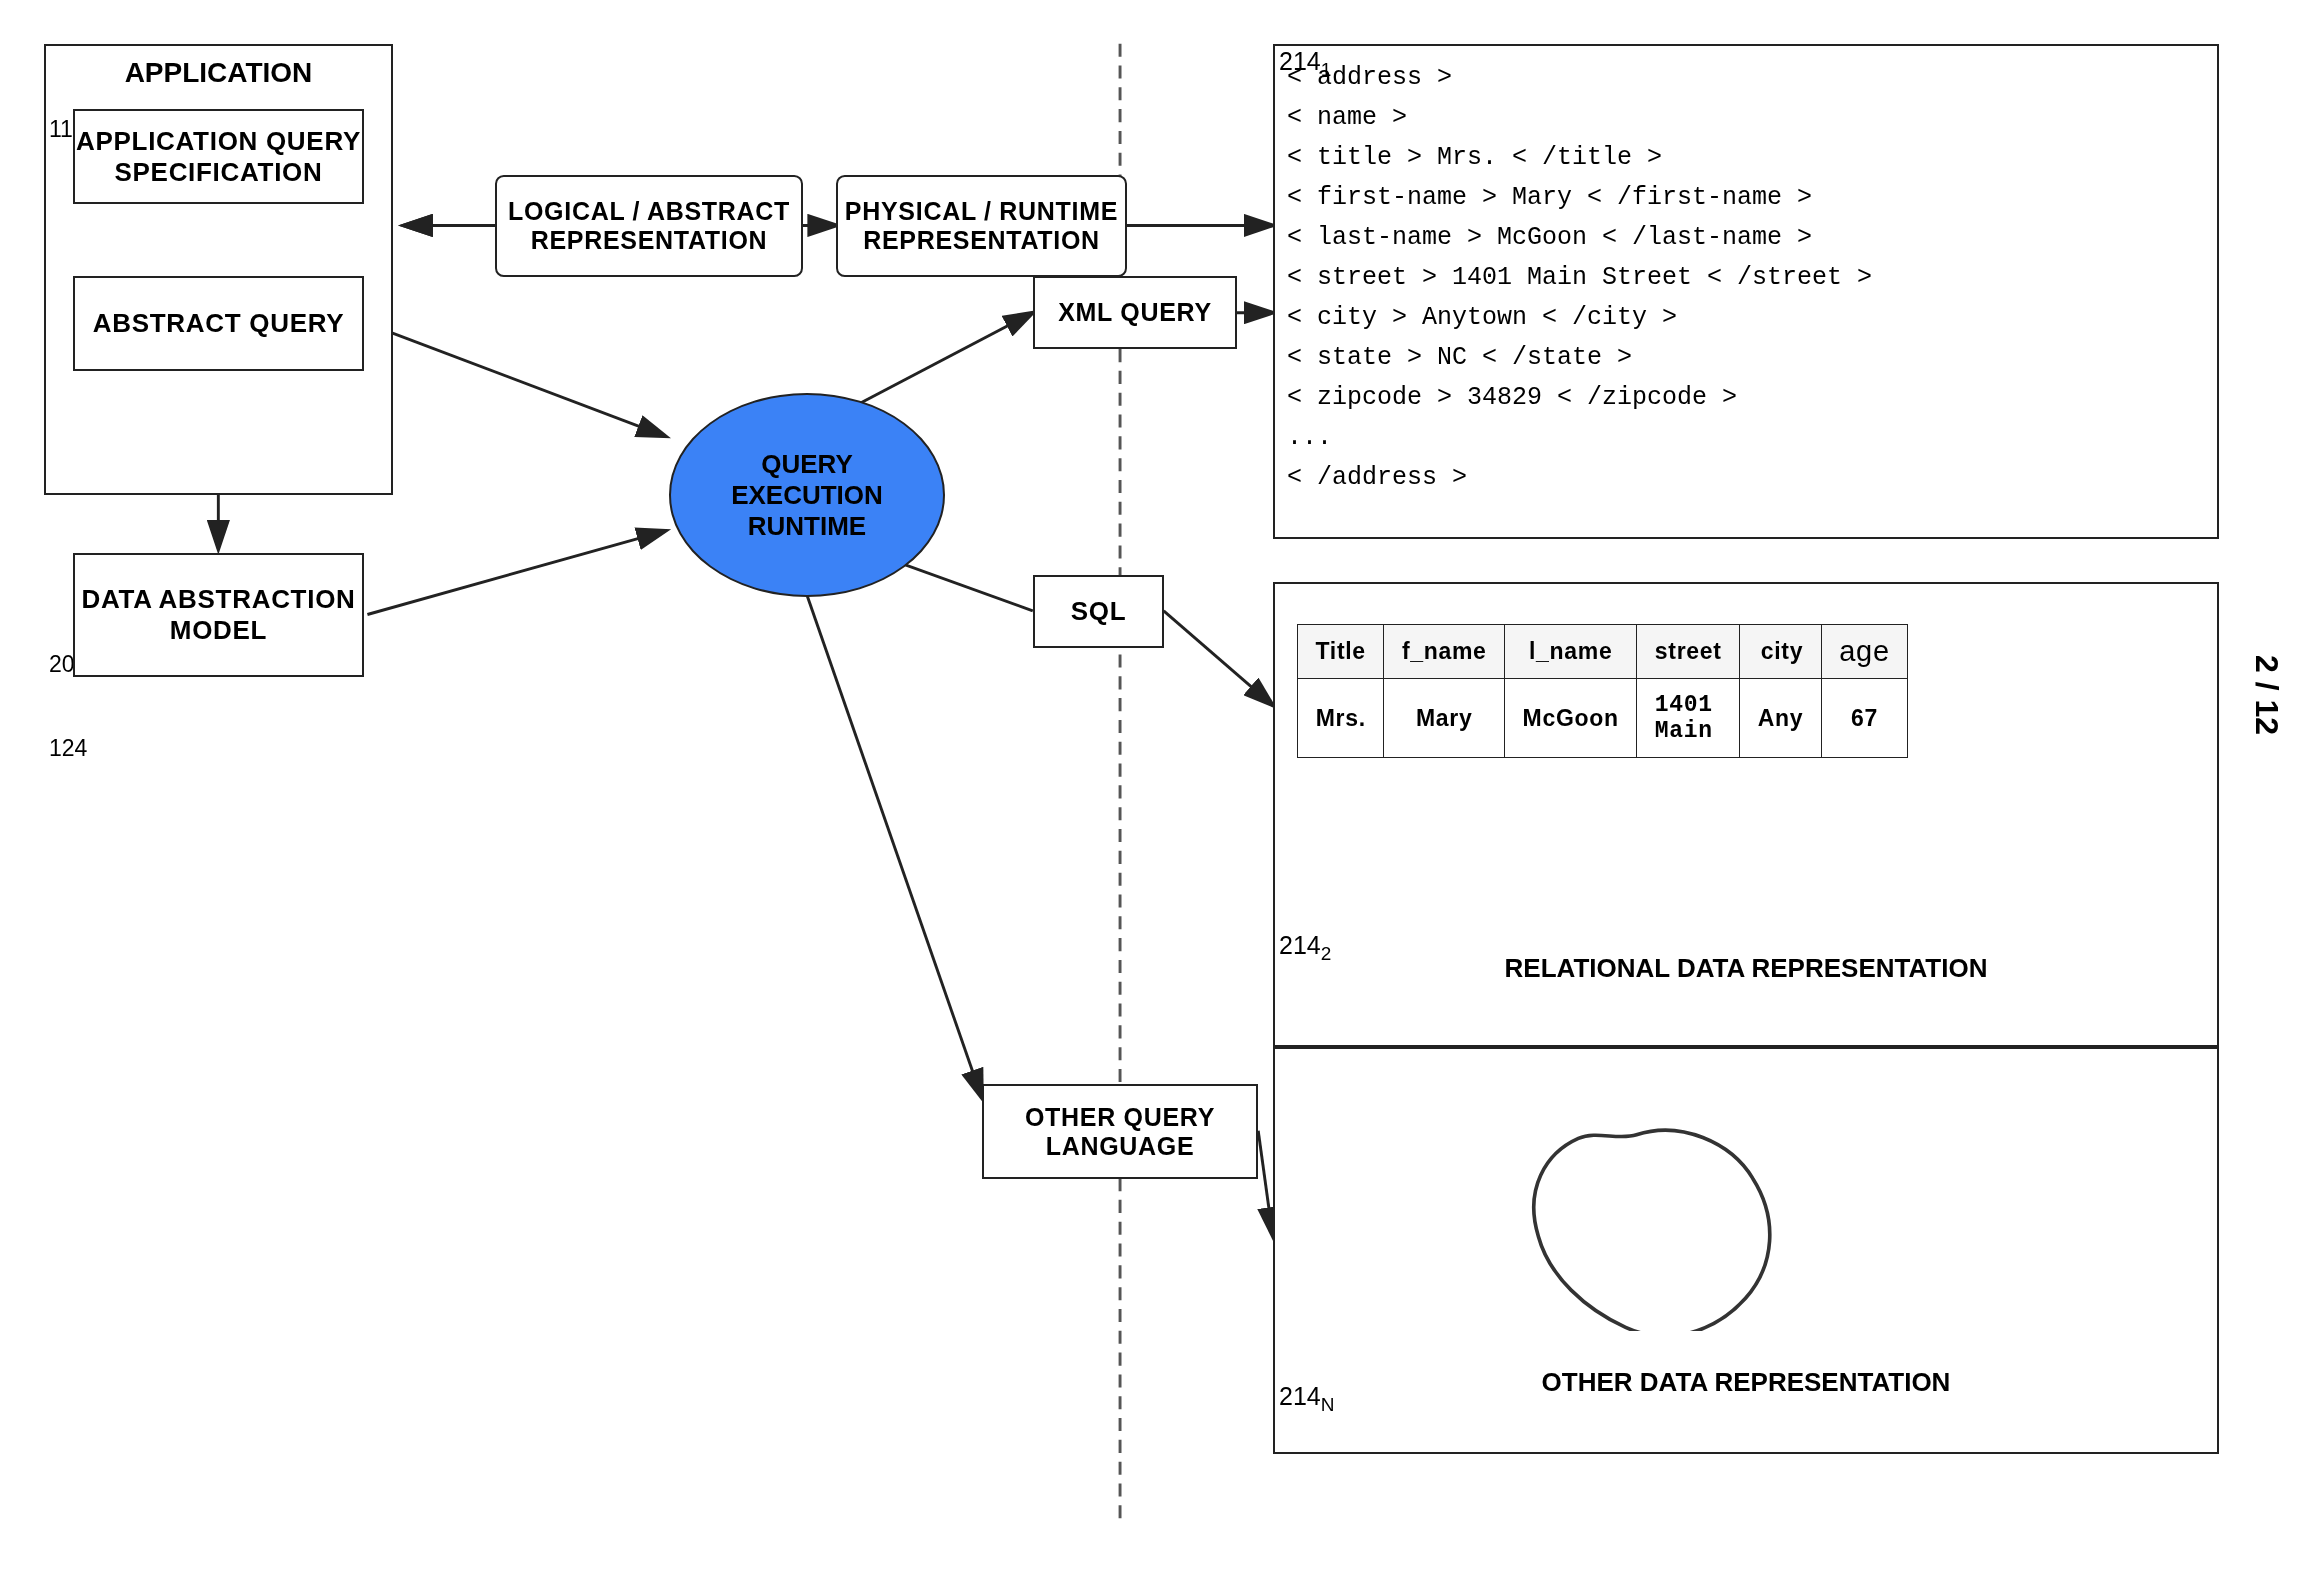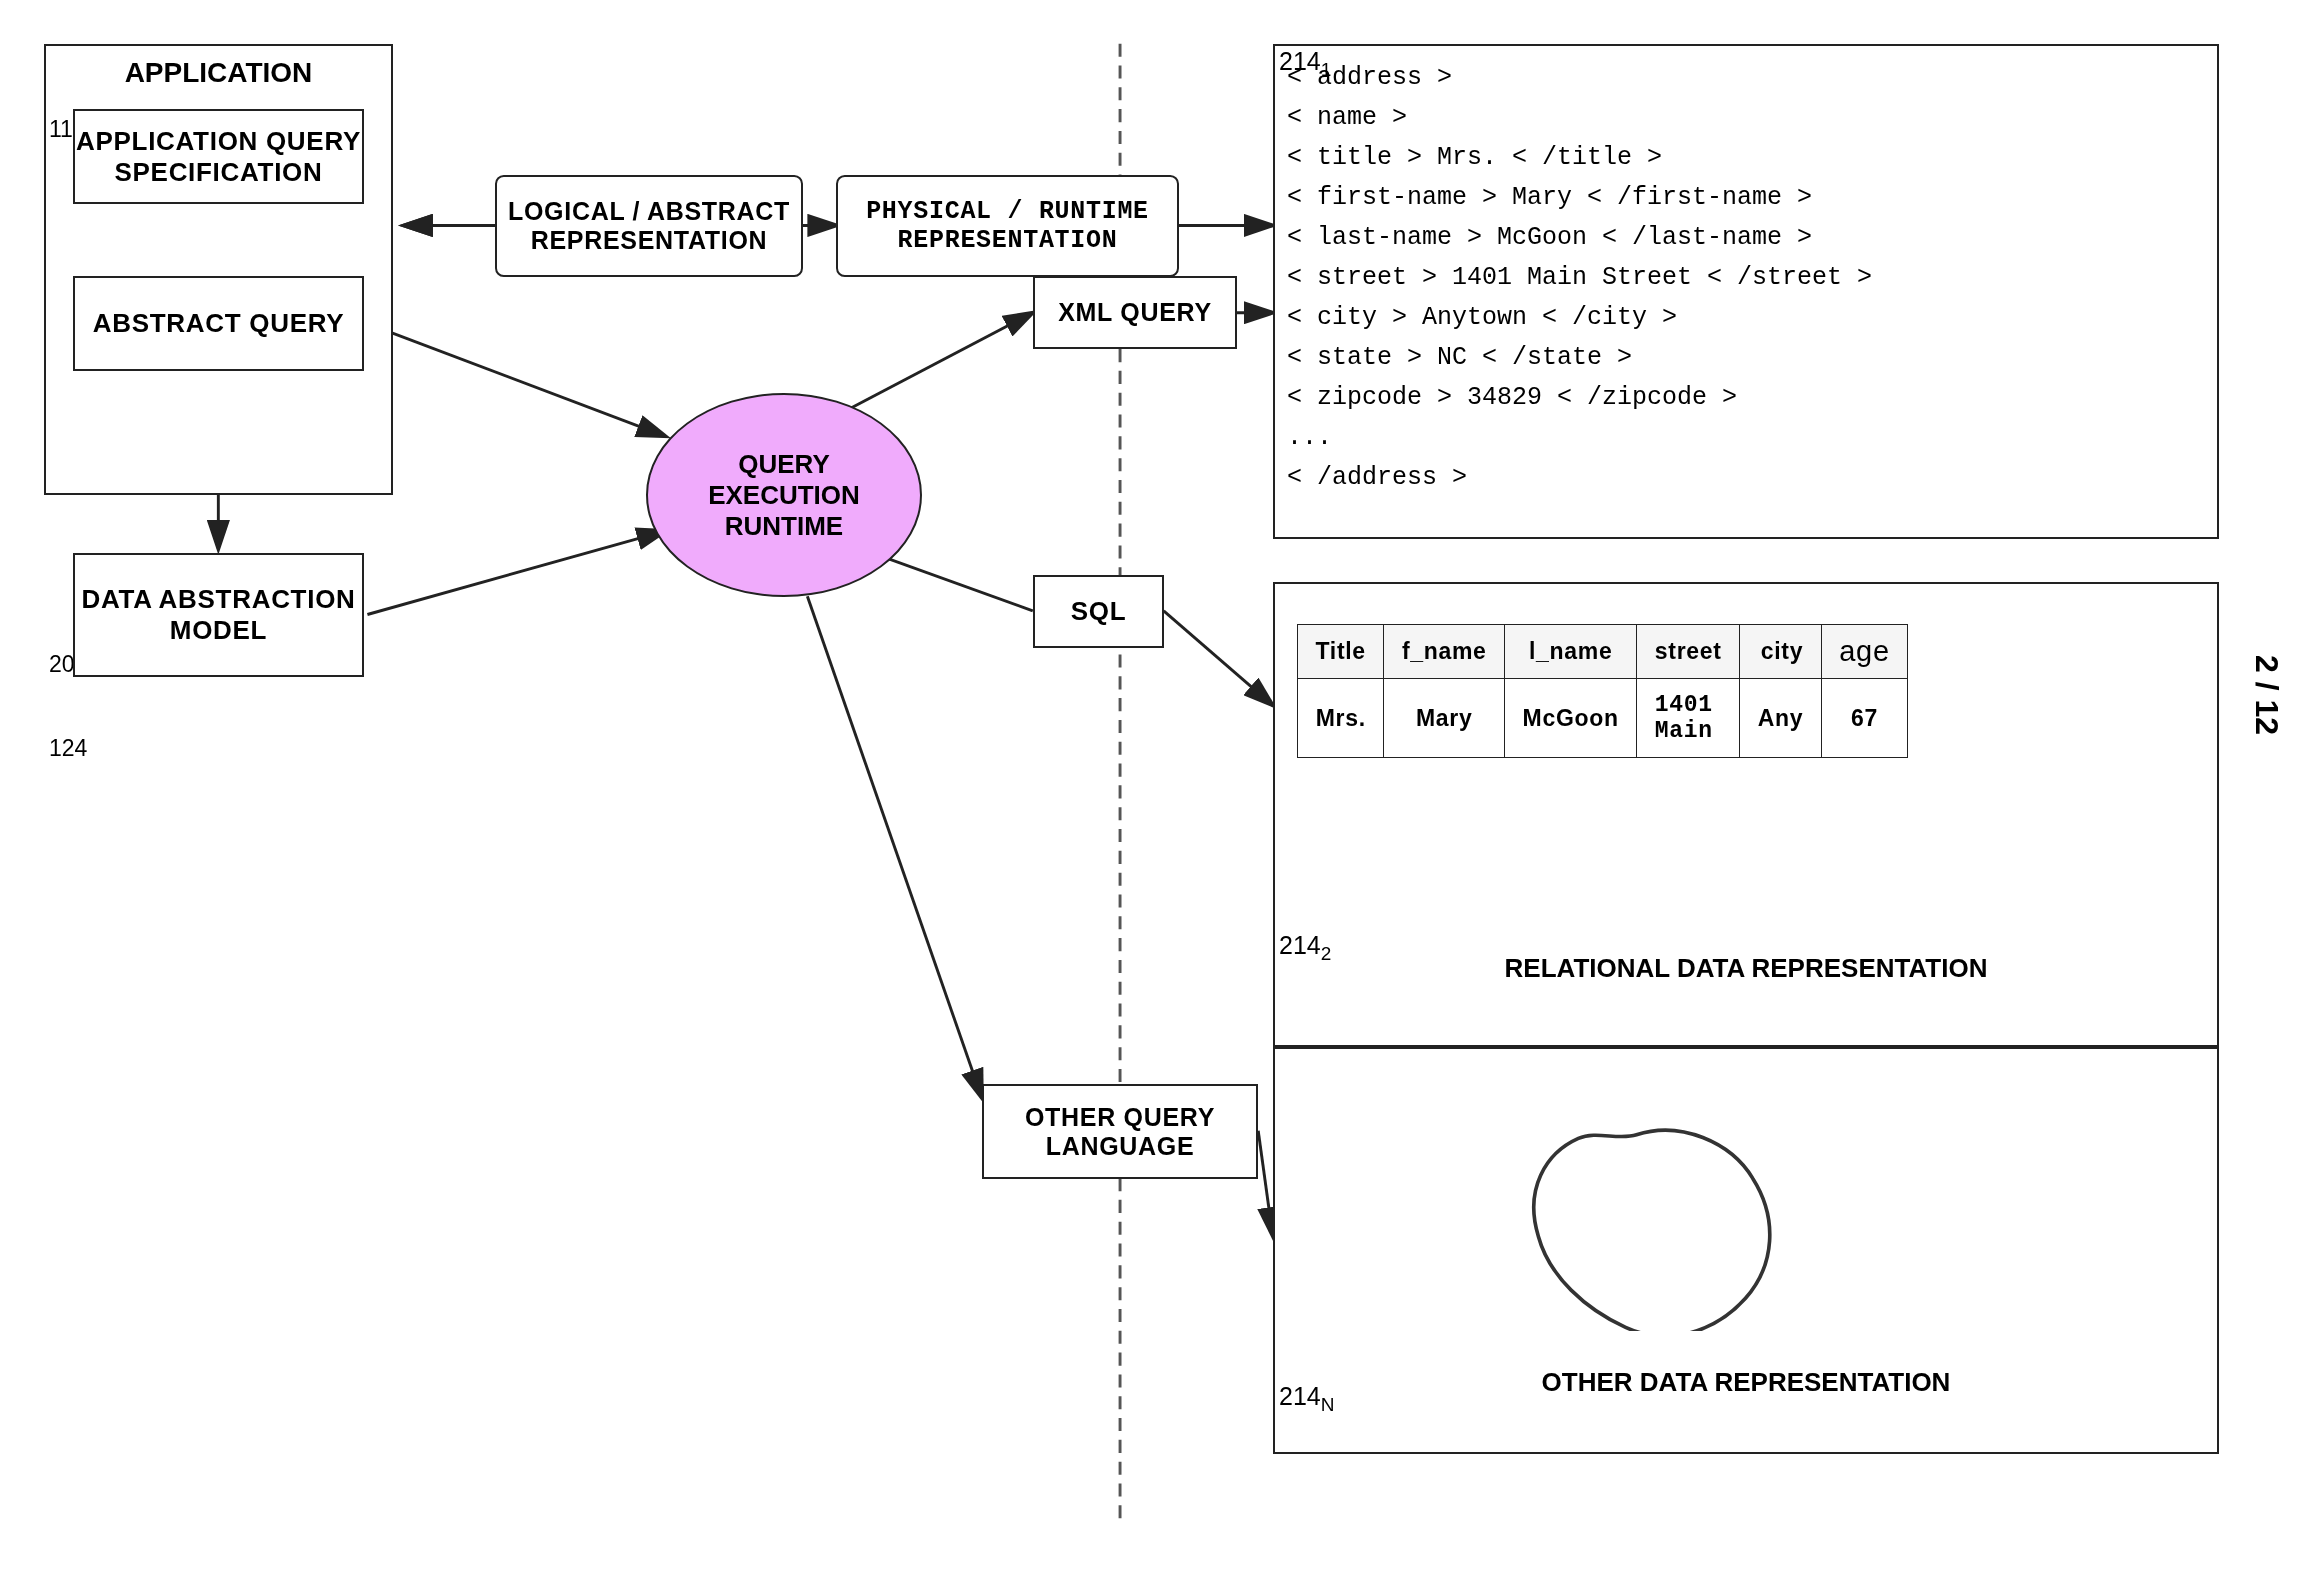--- a/index.html
+++ b/index.html
@@ -99,31 +99,31 @@
 
     
     #logical-rep {
       left: 495px; top: 175px;
       width: 308px; height: 102px;
     }
 
     
     #physical-rep {
       left: 836px; top: 175px;
-      width: 343px; height: 102px; font-family: Liberation Mono, monospace;
+      width: 291px; height: 102px;
     }
 
     
     #qer-ellipse {
       position: absolute;
-      left: 646px; top: 393px;
+      left: 669px; top: 393px;
       width: 276px; height: 204px;
       border: 2.2px solid #222;
       border-radius: 50%;
-      background: #f0abfc;
+      background: #3b82f6;
       display: flex;
       align-items: center;
       justify-content: center;
       text-align: center;
       font-size: 26px;
       font-weight: bold;
     }
 
     
     #xml-query {

